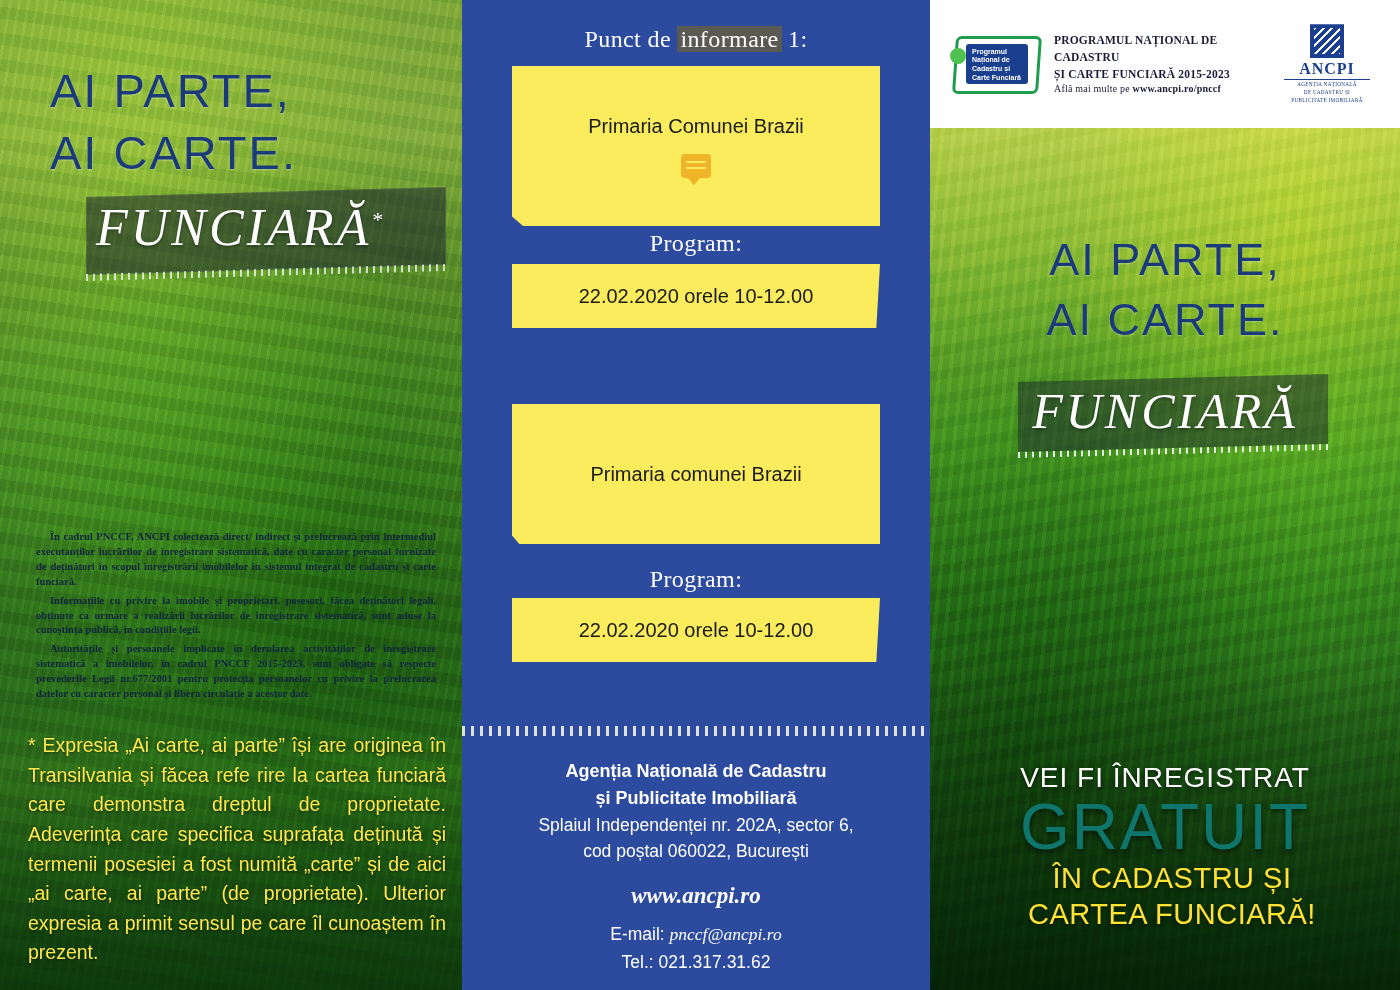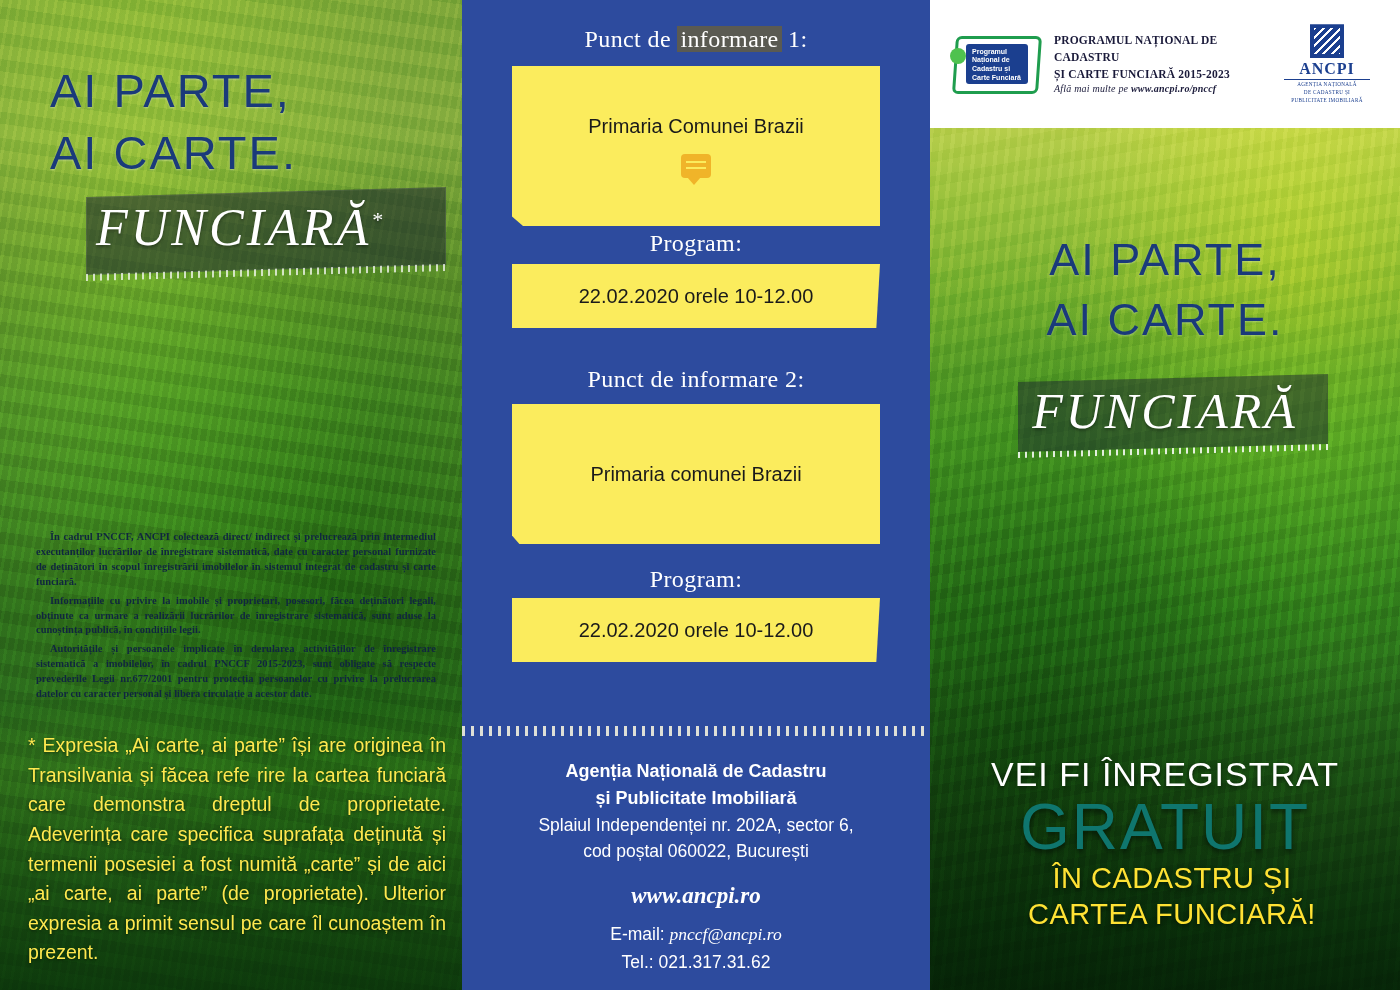--- a/index.html
+++ b/index.html
@@ -284,21 +284,21 @@
   }
   .pncf-text {
     flex: 1 1 auto;
     font-family: "Liberation Serif", serif;
     color: #1a1a3a;
     font-size: 11.5px;
     line-height: 1.45;
     font-weight: bold;
     letter-spacing: .2px;
   }
-  .pncf-text .sub { font-weight: normal; font-size: 10px; font-style: italic; }
+  .pncf-text .sub { font-weight: normal; font-size: 10px; }
   .pncf-text .sub b { font-weight: bold; }
   .ancpi-logo {
     flex: 0 0 auto;
     width: 110px; text-align: center;
     font-family: "Liberation Serif", serif;
     color: #1b3f8f;
   }
   .ancpi-logo .mark {
     width: 34px; height: 34px; margin: 0 auto 2px;
     background: #1b3f8f;
@@ -355,21 +355,21 @@
   }
 
   .r-cta {
     position: absolute;
     bottom: 58px; left: 0; right: 0;
     z-index: 6;
     text-align: center;
     color: #ffffff;
     text-shadow: 0 2px 4px rgba(0,0,0,0.5);
   }
-  .r-cta .l1 { font-size: 34px; letter-spacing: 1px; }
+  .r-cta .l1 { font-size: 28px; letter-spacing: 1px; }
   .r-cta .l2 {
     font-size: 64px; font-weight: normal; letter-spacing: 2px;
     color: #0f766e; line-height: 1.05;
     text-shadow: 0 3px 5px rgba(0,0,0,0.5);
   }
   .r-cta .l3 { font-size: 29px; color: #ffe234; line-height: 1.22; letter-spacing: .5px; margin-left: 14px; }
 </style>
 </head>
 <body>
 
@@ -407,21 +407,20 @@
     <div class="yellow-box box-1">
       <div>Primaria Comunei Brazii</div>
       <div class="chat-icon"></div>
     </div>
 
     <div class="mid-heading h-prog1">Program:</div>
     <div class="yellow-box box-2">
       <div>22.02.2020 orele 10-12.00</div>
     </div>
 
-    <div class="mid-heading h-p2">Punct de informare 2:</div>
     <div class="yellow-box box-3">
       <div>Primaria comunei Brazii</div>
     </div>
 
     <div class="mid-heading h-prog2">Program:</div>
     <div class="yellow-box box-4">
       <div>22.02.2020 orele 10-12.00</div>
     </div>
 
     <div class="mid-rule"></div>

